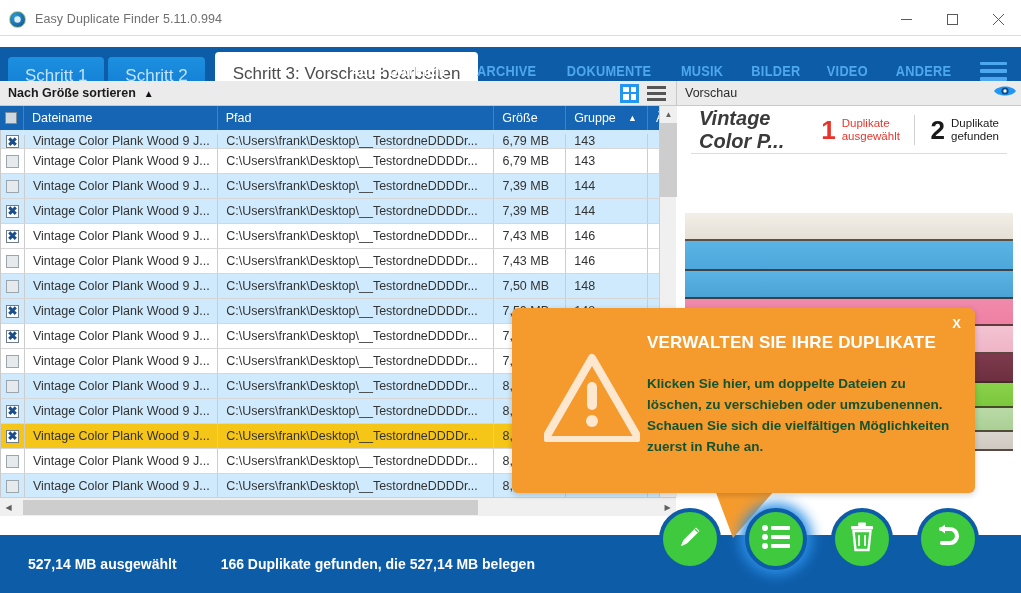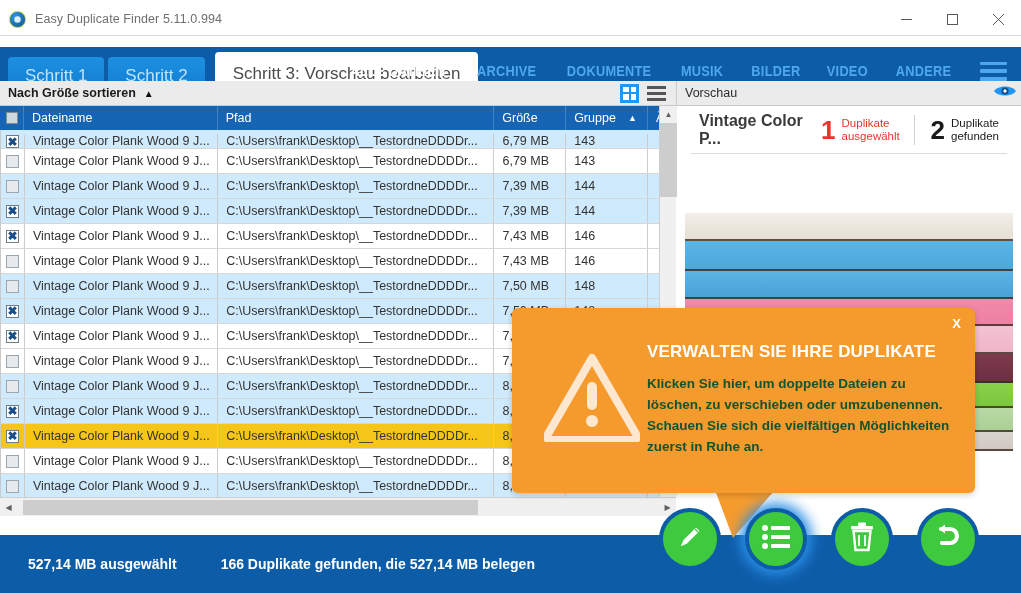--- a/index.html
+++ b/index.html
@@ -97,21 +97,21 @@
   .preview-label { margin-left: 8px; font-size: 12.5px; color: #2b2b2b; }
   .eye-icon { margin-left: auto; margin-right: 10px; }
 
   
   .table-wrap {
     position: absolute; top: 106px; left: 0; width: 676px; height: 415px;
     background: #ffffff; border-right: 1px solid #c9c9c9;
   }
   .thead {
     display: flex; height: 24px; background: #1565b4; color: #ffffff;
-    font-size: 12.5px; align-items: center; justify-content: flex-end;
+    font-size: 12.5px; align-items: center;
   }
   .th {
     height: 24px; display: flex; align-items: center; padding-left: 8px;
     border-right: 1px solid #3e83c4;
   }
   .th.c-check { width: 24px; padding-left: 0; justify-content: center; }
   .th.c-name { width: 194px; }
   .th.c-path { width: 277px; }
   .th.c-size { width: 72px; }
   .th.c-group { width: 82px; justify-content: space-between; padding-right: 10px; }
@@ -177,21 +177,21 @@
 
   
   .preview-panel {
     position: absolute; top: 106px; left: 677px; width: 344px; height: 415px;
     background: #ffffff;
   }
   .pv-head {
     display: flex; align-items: center; height: 48px; padding: 0 8px;
     border-bottom: 1px solid #dcdcdc; margin: 0 14px;
   }
-  .pv-title { font-size: 16px; font-weight: bold; color: #3a3a3a; }
+  .pv-title { font-size: 20px; font-weight: bold; color: #3a3a3a; font-style: italic; }
   .pv-stat { display: flex; align-items: center; margin-left: 16px; }
   .pv-num { font-size: 26px; font-weight: bold; line-height: 1; }
   .pv-num.red { color: #e8352b; }
   .pv-num.black { color: #1a1a1a; }
   .pv-sub { font-size: 11.5px; line-height: 13px; margin-left: 6px; }
   .pv-sub.red { color: #e8352b; }
   .pv-sub.black { color: #1a1a1a; }
   .pv-div { width: 1px; height: 30px; background: #cfcfcf; margin-left: 14px; }
 
   .pv-image {
@@ -216,21 +216,21 @@
     border-top: 48px solid #f59b2e; z-index: 39;
   }
   .callout-x {
     position: absolute; right: 14px; top: 8px; color: #ffffff;
     font-size: 13px; font-weight: bold;
   }
   .warn-icon {
     position: absolute; left: 32px; top: 44px; width: 96px; height: 90px;
   }
   .callout-title {
-    position: absolute; left: 135px; top: 34px; width: 315px;
+    position: absolute; left: 135px; top: 25px; width: 315px;
     font-size: 17px; font-weight: bold; color: #ffffff; letter-spacing: .2px;
   }
   .callout-body {
     position: absolute; left: 135px; top: 65px; width: 310px;
     font-size: 13.5px; font-weight: bold; color: #14532d; line-height: 21px;
   }
 
   
   .actions {
     position: absolute; left: 655px; top: 508px; width: 366px; height: 85px; z-index: 45;

